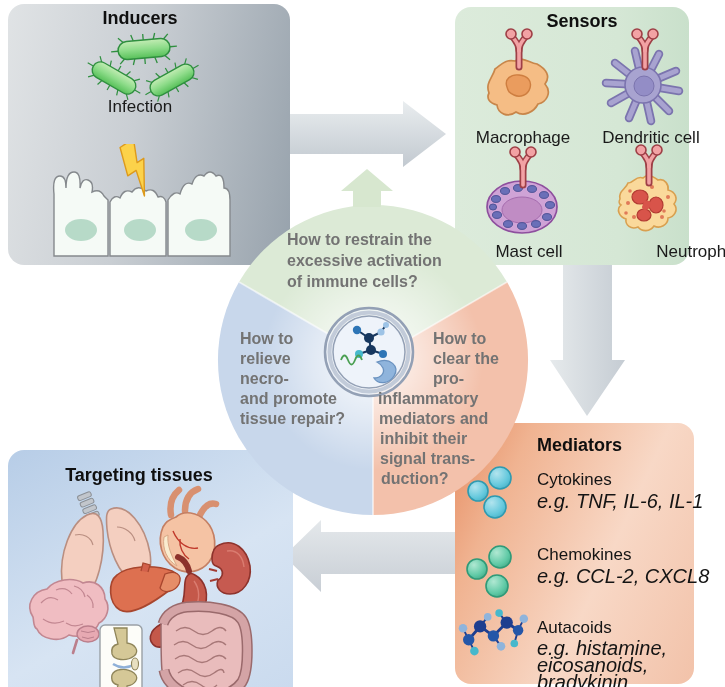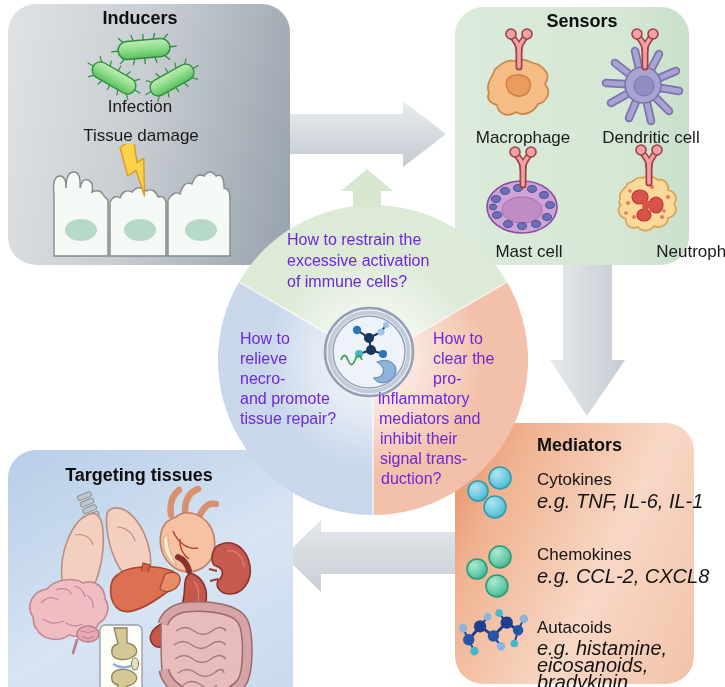--- a/index.html
+++ b/index.html
@@ -1,35 +1,35 @@
 <!DOCTYPE html>
 <html><head>
 <meta charset="utf-8">
 <style>
   html,body{margin:0;padding:0;background:#fff;}
   .stage{position:relative;width:725px;height:687px;background:#ffffff;overflow:hidden;
          font-family:"Liberation Sans","DejaVu Sans",sans-serif;color:#1a1a1a;}
   .abs{position:absolute;}
   svg{display:block;}
-  .box{position:absolute;border-radius:28px;}
+  .box{position:absolute;border-radius:16px;}
   .box-inducers{left:8px;top:4px;width:282px;height:261px;
      background:linear-gradient(100deg,#e0e3e5 0%,#c9ced3 45%,#97a2ac 100%);}
   .box-sensors{left:455px;top:7px;width:234px;height:258px;
      background:linear-gradient(to right,#dcebdb 0%,#d5e7d5 70%,#c9e0cb 100%);}
   .box-mediators{left:455px;top:423px;width:239px;height:261px;
      background:linear-gradient(115deg,#e68d63 0%,#f0b391 22%,#f8d8c6 60%,#f2c2a9 100%);}
   .box-targeting{left:8px;top:422px;width:285px;height:314px;
      background:linear-gradient(150deg,#b7cde7 0%,#d7e4f3 48%,#c4d6ec 100%);margin-top:28px;}
   .title{position:absolute;font-size:18px;font-weight:bold;color:#0f0f0f;white-space:nowrap;}
   .title.center{transform:translateX(-50%);}
   .lbl{position:absolute;font-size:17px;color:#1a1a1a;white-space:nowrap;}
   .lbl.center{text-align:center;transform:translateX(-50%);}
   .med-name{position:absolute;font-size:17px;color:#141414;white-space:nowrap;}
   .med-eg{position:absolute;font-size:20px;font-style:italic;color:#141414;line-height:17px;width:186px;}
-  .q{position:absolute;font-size:16px;font-weight:normal;color:#6d28d9;line-height:20px;white-space:nowrap;z-index:6;}
+  .q{position:absolute;font-size:16px;font-weight:bold;color:#737373;line-height:20px;white-space:nowrap;z-index:6;}
   .q1{line-height:21px;}
 </style>
 </head>
 <body>
 
 <div class="stage">
 
   <svg class="abs" style="left:0;top:0;z-index:1" width="725" height="687" viewBox="0 0 725 687">
     <defs>
       <linearGradient id="agV" x1="0" y1="0" x2="0" y2="1">
@@ -75,21 +75,20 @@
               <line x1="-20" y1="8" x2="-25" y2="13"></line>
           </g>
           <rect x="-26" y="-9" width="52" height="18" rx="9" fill="url(#gb)" stroke="#2f8f3f" stroke-width="1.5"></rect>
         </g>
       </defs>
       <use href="#bact" transform="translate(66,17) rotate(-5)"></use>
       <use href="#bact" transform="translate(36,46) rotate(30) scale(0.92)"></use>
       <use href="#bact" transform="translate(94,48) rotate(-29) scale(0.92)"></use>
     </svg>
     <div class="lbl center" style="left:132px;top:93px;">Infection</div>
-    <div class="lbl center" style="left:133px;top:122px;">Tissue damage</div>
     <svg class="abs" style="left:30px;top:140px" width="230" height="120" viewBox="0 0 230 120">
       <g fill="#f5faf6" stroke="#85898d" stroke-width="1.4">
         <path d="M16,112 L16,50 Q14,32 22,32 Q28,32 28,44 Q28,28 36,28 Q43,28 42,44 Q44,34 50,36 Q56,38 54,48 Q62,44 66,52 L70,56 L70,112 Z"></path>
         <path d="M72,112 L72,58 Q76,50 82,54 Q86,44 94,48 Q100,40 108,47 Q116,43 120,53 Q126,51 128,58 L128,112 Z"></path>
         <path d="M130,112 L130,56 Q136,46 142,50 Q146,36 154,40 Q158,28 166,32 Q172,24 178,32 Q186,28 186,44 Q192,44 192,56 L192,112 Z"></path>
       </g>
       <g fill="#b7dac8">
         <ellipse cx="43" cy="86" rx="16" ry="11"></ellipse>
         <ellipse cx="102" cy="86" rx="16" ry="11"></ellipse>
         <ellipse cx="163" cy="86" rx="16" ry="11"></ellipse>

